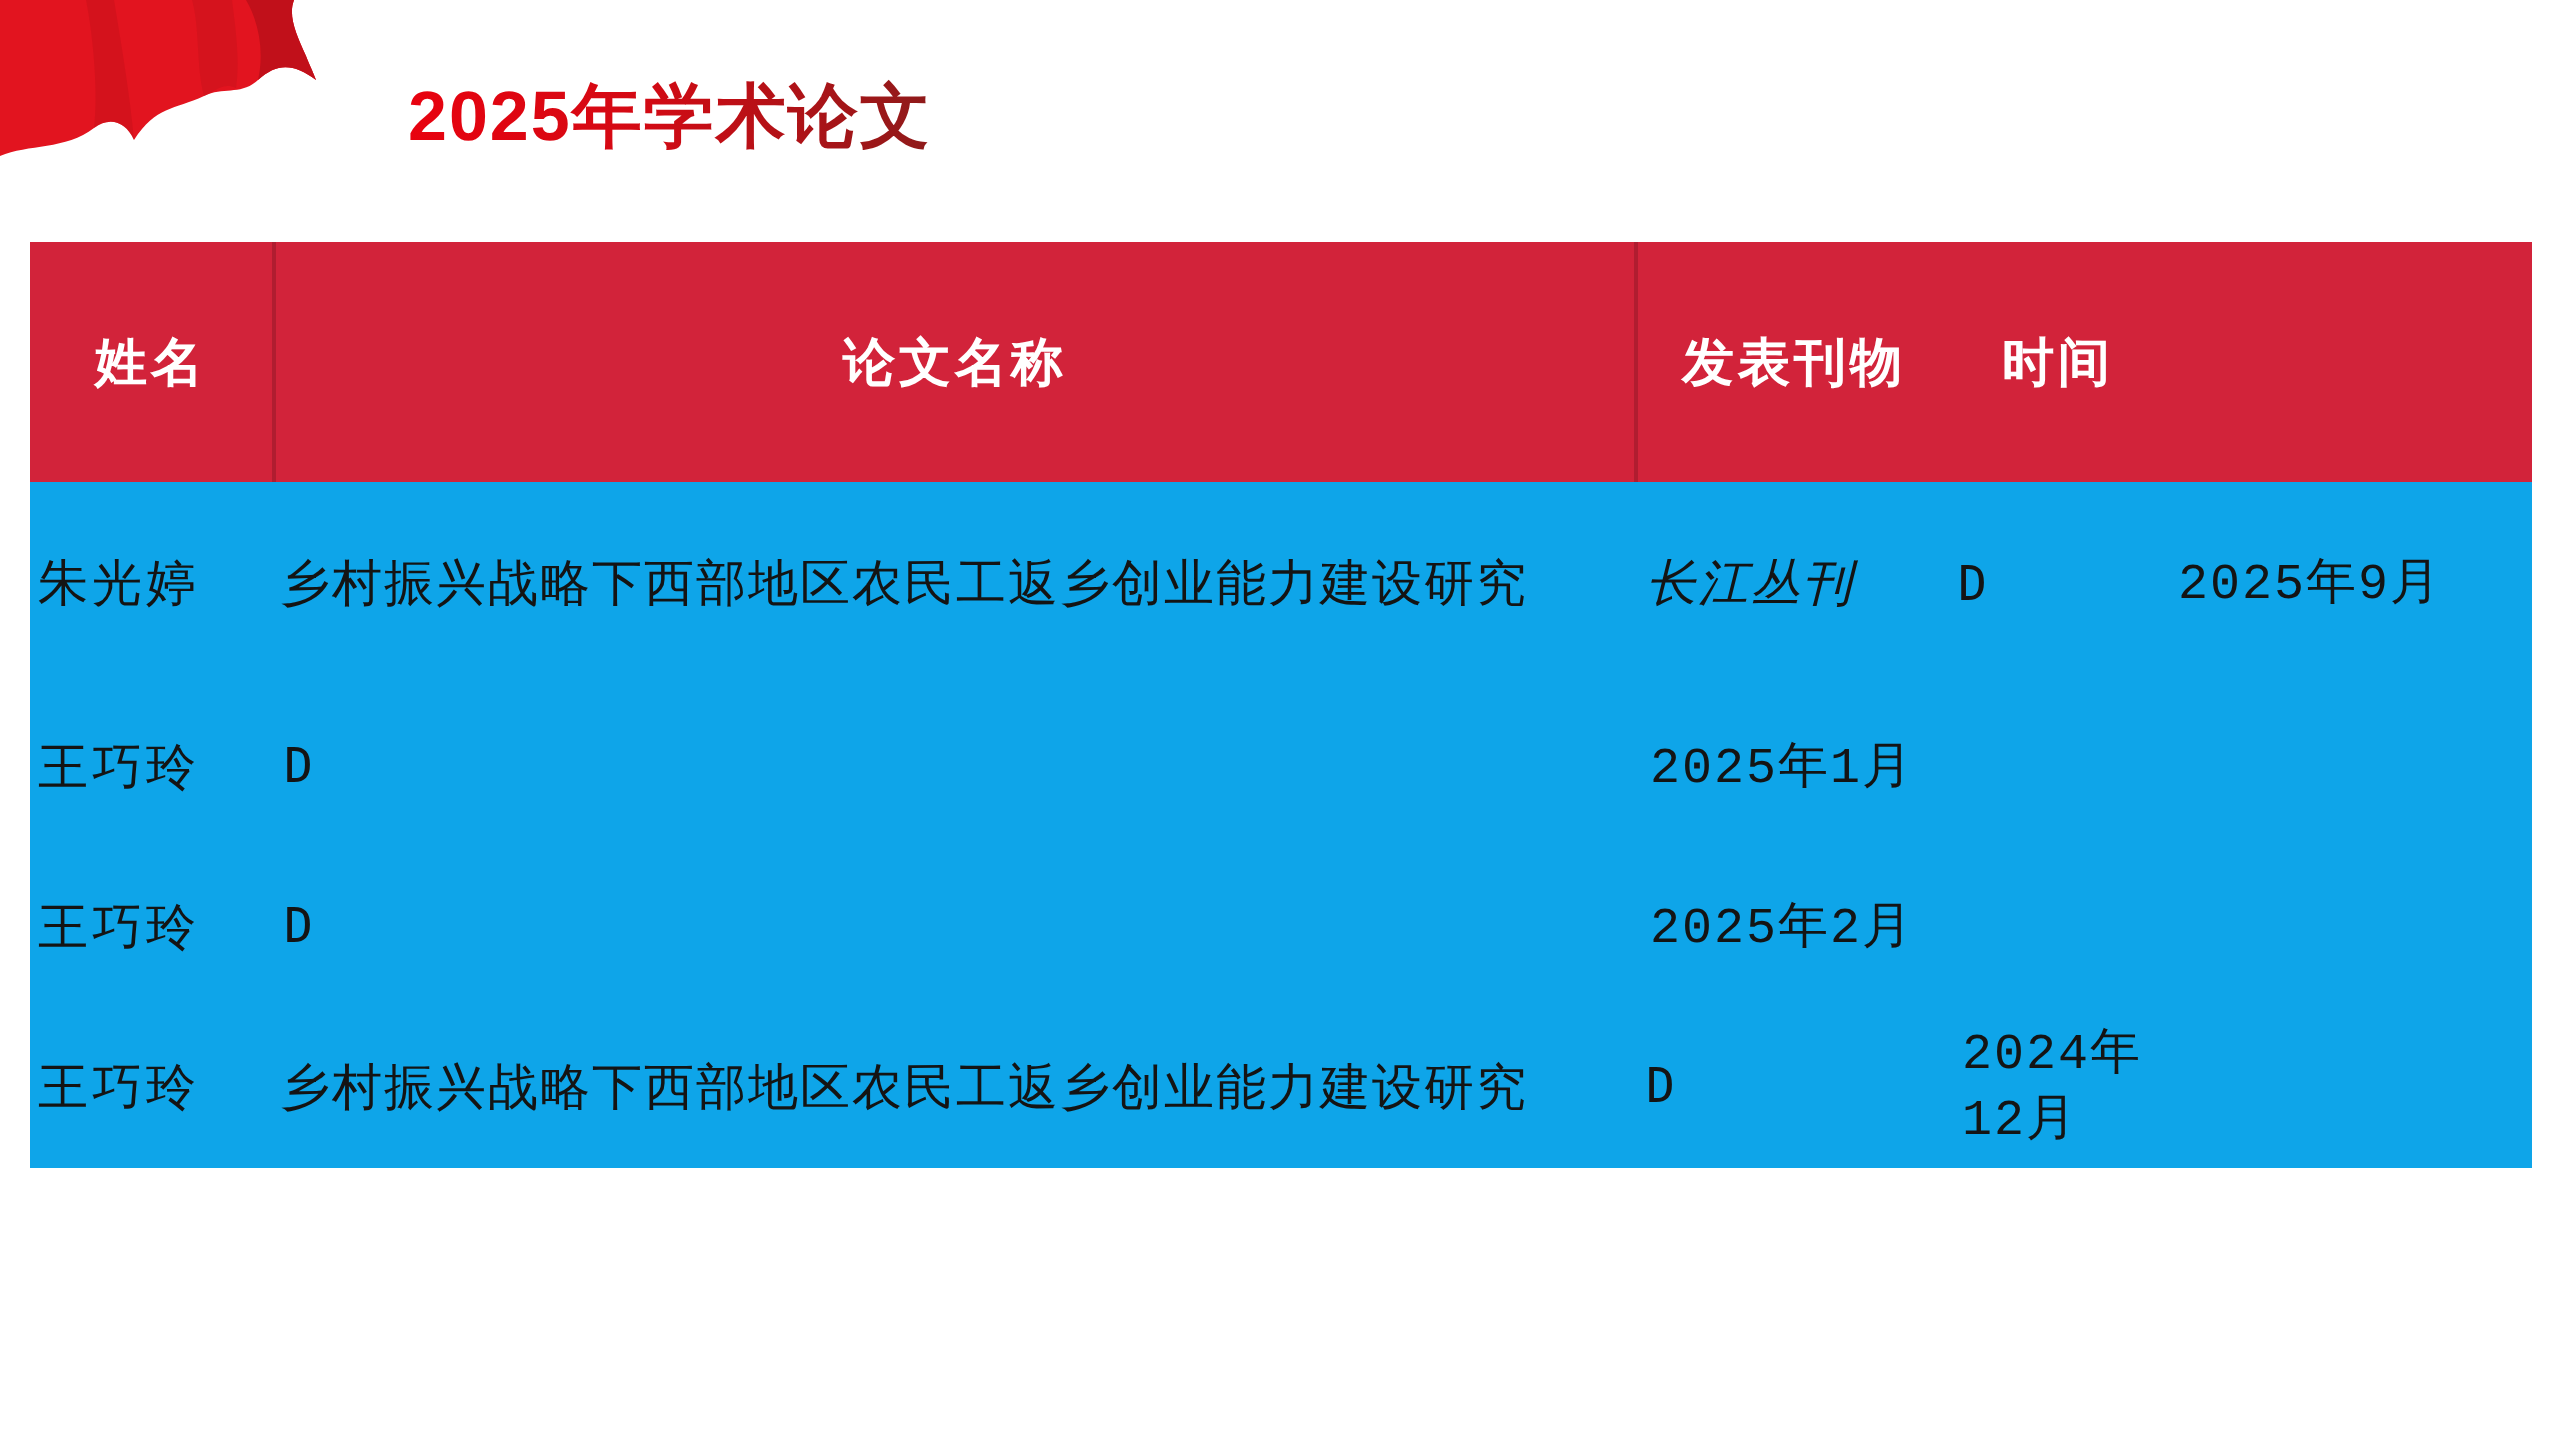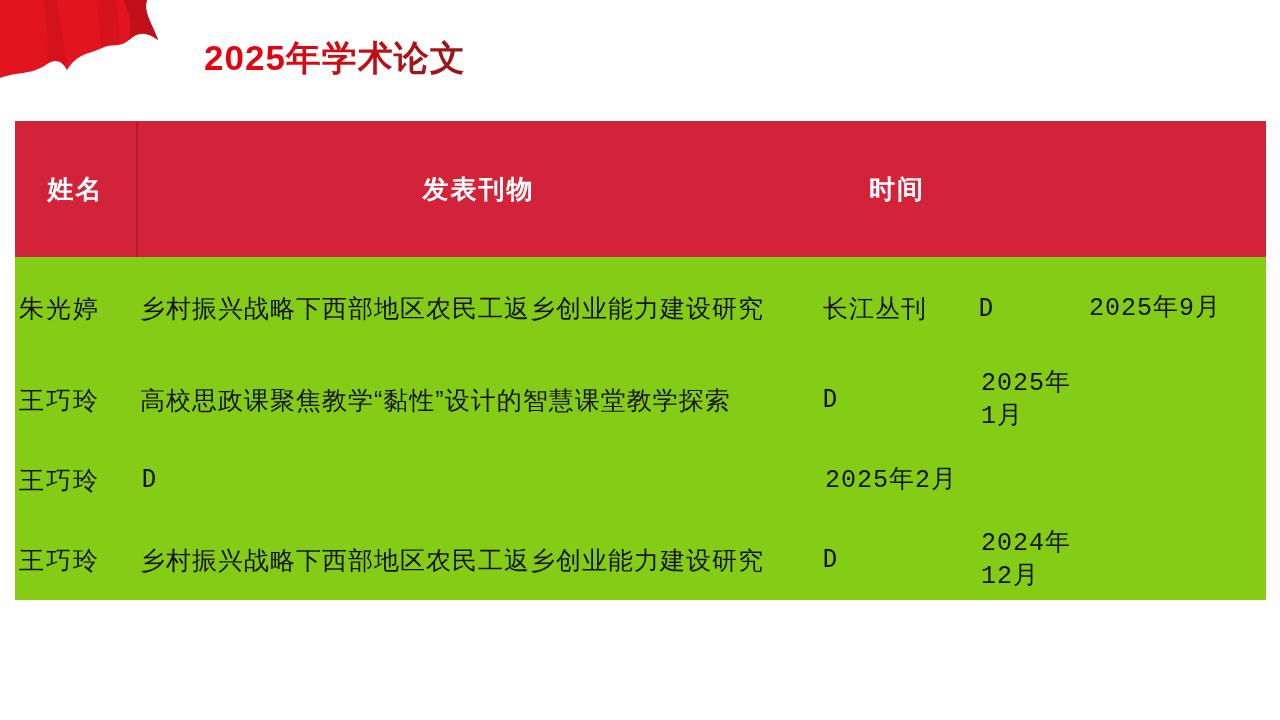--- a/index.html
+++ b/index.html
@@ -39,51 +39,51 @@
   }
 
   
   .paper-table {
     position: absolute; left: 15px; top: 121px;
     width: 1251px;
   }
   .thead {
     display: grid;
     grid-template-columns: 123px 681px 156px 108px 183px;
-    height: 136px;
+    height: 120px;
     background: #d2233a;
   }
   .th {
     display: flex; align-items: center; justify-content: center;
     color: #ffffff; font-weight: bold;
     font-size: 26px; letter-spacing: 2px;
     box-sizing: border-box;
   }
   .th.divider-right { border-right: 2px solid rgba(0,0,0,0.16); }
 
   .tbody .tr {
     display: grid;
     grid-template-columns: 123px 681px 156px 108px 183px;
-    background: #84cc16;
+    background: #0ea5e9;
   }
   .tbody .tr.row-0 { height: 103px; }
   .tbody .tr.row-1 { height: 80px; }
   .tbody .tr.row-2 { height: 80px; }
   .tbody .tr.row-3 { height: 80px; }
   .td {
     display: flex; align-items: center; justify-content: flex-start;
     font-size: 25px; letter-spacing: 1px;
     color: #141414;
     line-height: 1.32;
     box-sizing: border-box;
     overflow: hidden;
   }
   .td.col-name    { padding-left: 4px; letter-spacing: 2px; }
   .td.col-title   { padding-left: 2px; }
-  .td.col-journal { padding-left: 4px; padding-right: 6px; }
+  .td.col-journal { padding-left: 4px; padding-right: 6px; font-style: italic; }
   .td.col-level   { padding-left: 4px; font-family: "DejaVu Sans Mono", "Liberation Mono", monospace; font-size: 24px; }
   .td.col-date    { padding-left: 6px; font-family: Liberation Mono, monospace; }
 </style>
 </head>
 <body>
 
 <div class="slide">
 
   <div class="flag-wrap">
     <svg width="165" height="92" viewBox="0 0 165 92" xmlns="http://www.w3.org/2000/svg" aria-hidden="true">
@@ -99,37 +99,37 @@
                C61,24 65,48 67,70 Z" fill="#c1101a" opacity="0.4"></path>
     </svg>
   </div>
 
   <h1 class="slide-title">2025年学术论文</h1>
 
   <div class="paper-table">
 
     <div class="thead">
       <div class="th divider-right">姓名</div>
+      <div class="th divider-right">论文名称</div>
       <div class="th">发表刊物</div>
       <div class="th">时间</div>
     </div>
 
     <div class="tbody">
 
       <div class="tr row-0">
         <div class="td col-name">朱光婷</div>
         <div class="td col-title">乡村振兴战略下西部地区农民工返乡创业能力建设研究</div>
         <div class="td col-journal">长江丛刊</div>
         <div class="td col-level">D</div>
         <div class="td col-date">2025年9月</div>
       </div>
 
       <div class="tr row-1">
         <div class="td col-name">王巧玲</div>
-        <div class="td col-title">高校思政课聚焦教学“黏性”设计的智慧课堂教学探索</div>
         <div class="td col-level">D</div>
         <div class="td col-date">2025年1月</div>
       </div>
 
       <div class="tr row-2">
         <div class="td col-name">王巧玲</div>
         <div class="td col-level">D</div>
         <div class="td col-date">2025年2月</div>
       </div>
 

